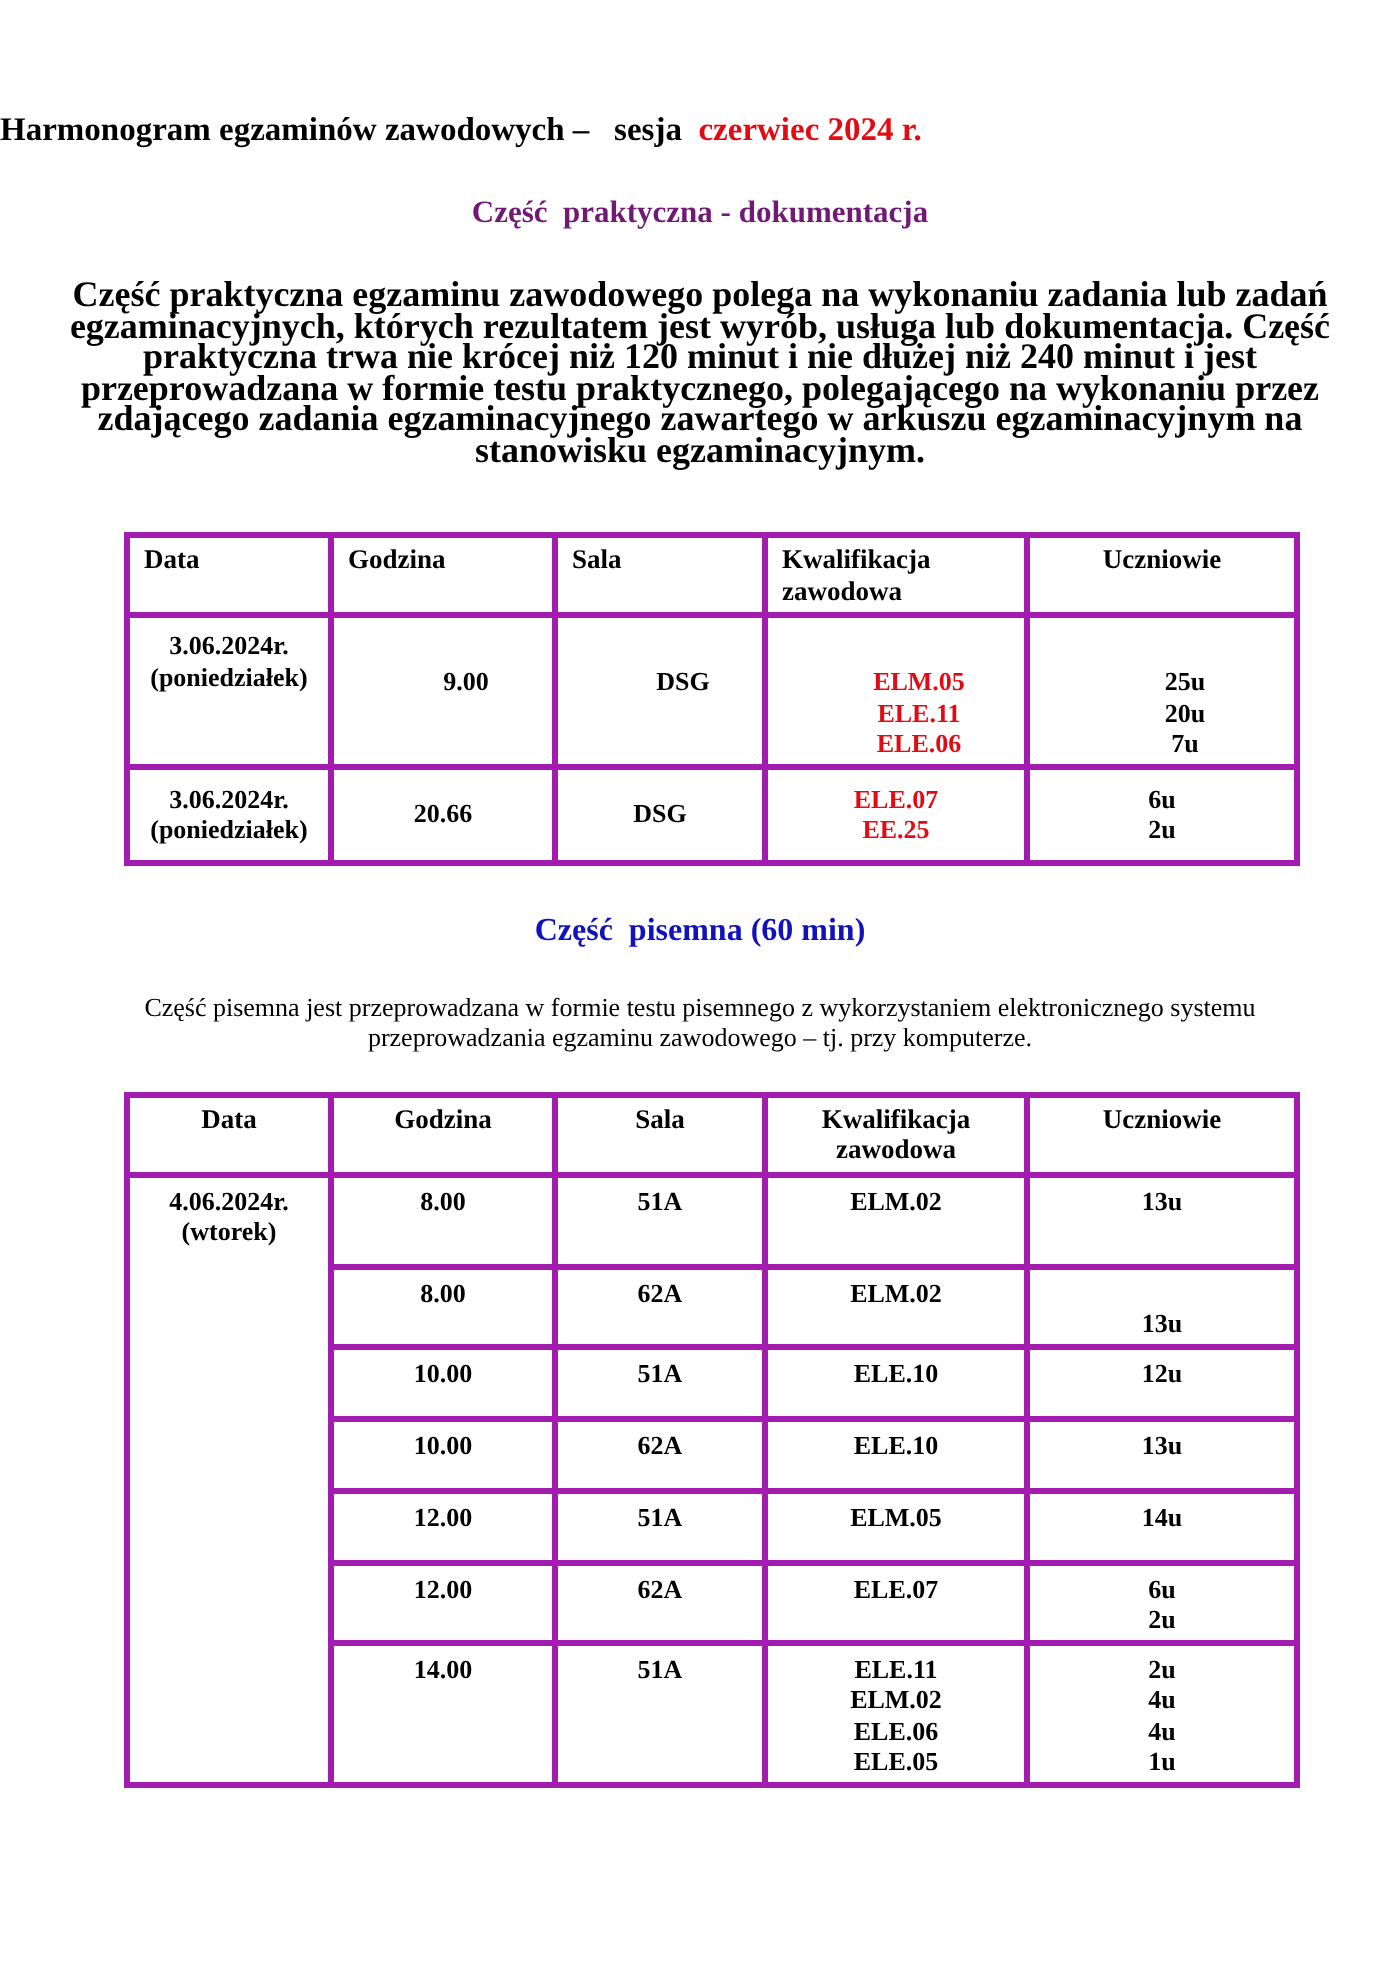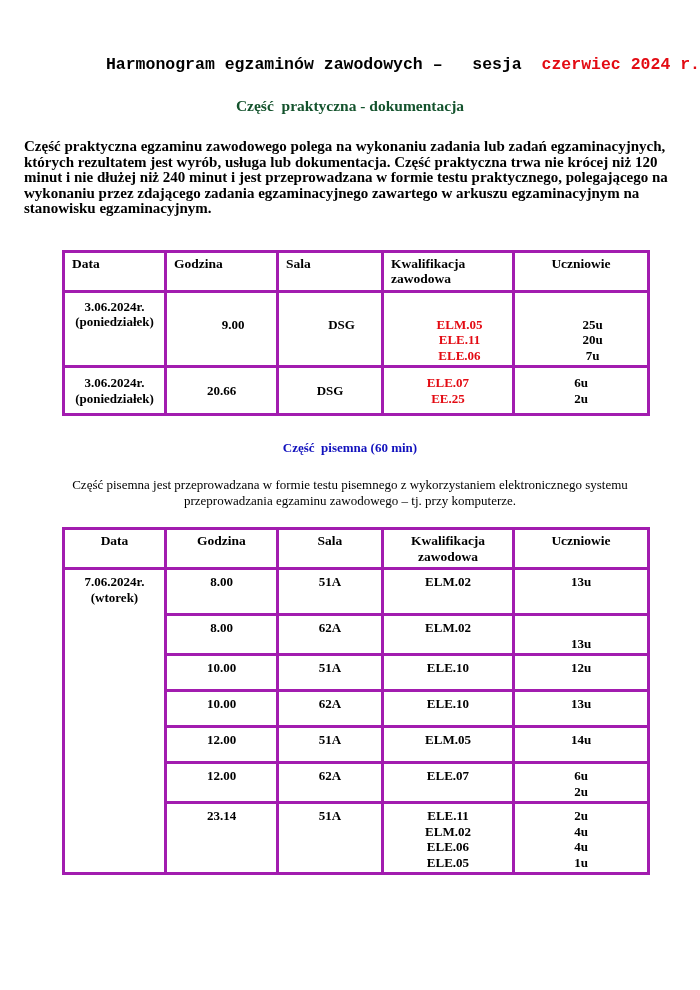--- a/index.html
+++ b/index.html
@@ -7,51 +7,50 @@
   body {
     font-family: "Liberation Serif", "DejaVu Serif", serif;
     color: #000000;
   }
 
   .doc { width: 700px; height: 990px; background: #ffffff; }
 
   
   .title {
     margin-top: 55px;
-    text-align: right;
+    text-align: left;
     font-size: 16.5px;
     font-weight: bold;
     white-space: pre-wrap;
-    font-family: Liberation Mono, monospace;
   }
   .title .red { color: #e30b13; }
 
   .h-red {
     margin-top: 23px;
     text-align: center;
     font-size: 15.5px;
     font-weight: bold;
-    color: #14532d;
+    color: #701a75;
     white-space: pre-wrap;
   }
   .h-blue {
     margin-top: 24px;
     text-align: center;
-    font-size: 13px;
+    font-size: 16px;
     font-weight: bold;
     color: #1111bd;
     white-space: pre-wrap;
   }
 
   
   .para-bold {
     margin: 24px auto 0 auto;
     width: 652px;
-    text-align: left;
-    font-size: 15px;
+    text-align: center;
+    font-size: 18px;
     font-weight: bold;
     line-height: 15.5px;
   }
   .para-normal {
     margin: 21px auto 3px auto;
     width: 620px;
     text-align: center;
     font-size: 13px;
     font-weight: normal;
     line-height: 15.5px;
@@ -174,21 +173,21 @@
     </colgroup>
     <tbody>
         <tr>
       <th>Data</th>
       <th>Godzina</th>
       <th>Sala</th>
       <th>Kwalifikacja zawodowa</th>
       <th>Uczniowie</th>
     </tr>
     <tr class="r r1">
-      <td class="date-span" rowspan="7">7.06.2024r.
+      <td class="date-span" rowspan="7">4.06.2024r.
 (wtorek)</td>
       <td>8.00</td>
       <td>51A</td>
       <td class="code-blue">ELM.02</td>
       <td>13u</td>
     </tr>
     <tr class="r r2">
       <td>8.00</td>
       <td>62A</td>
       <td class="code-blue">ELM.02</td>
@@ -213,21 +212,21 @@
       <td>14u</td>
     </tr>
     <tr class="r r6">
       <td>12.00</td>
       <td>62A</td>
       <td class="code-blue">ELE.07</td>
       <td>6u
 2u</td>
     </tr>
     <tr class="r r7">
-      <td>23.14</td>
+      <td>14.00</td>
       <td>51A</td>
       <td class="code-blue">ELE.11
 ELM.02
 ELE.06
 ELE.05</td>
       <td>2u
 4u
 4u
 1u</td>
     </tr>

